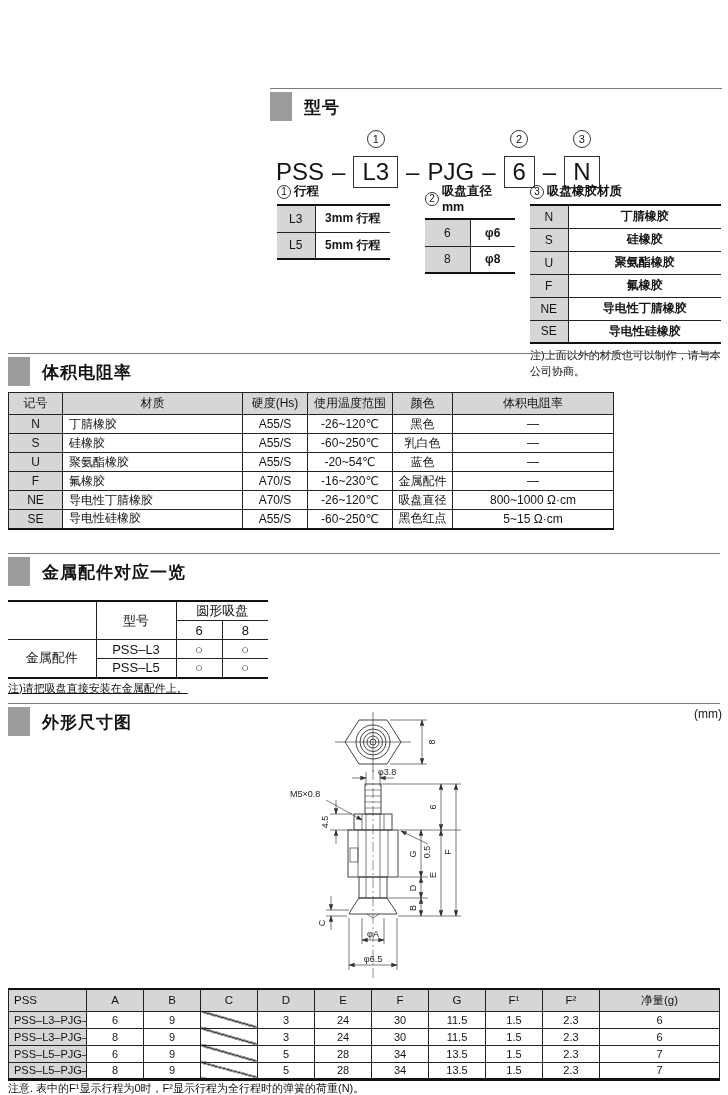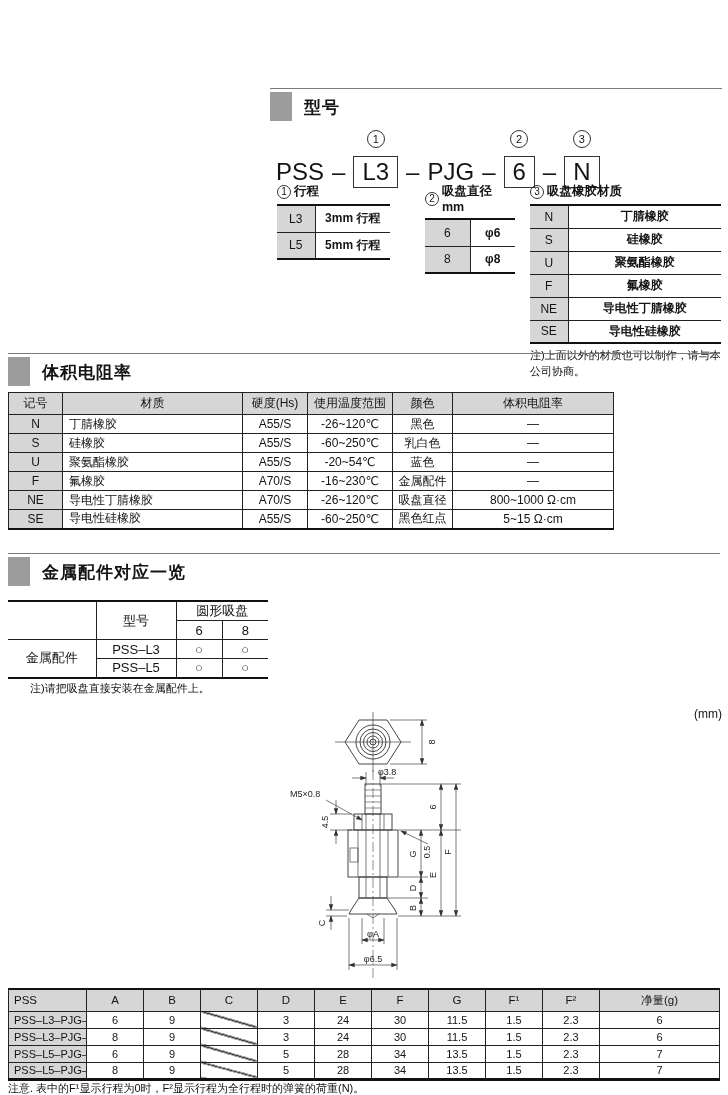--- a/index.html
+++ b/index.html
@@ -278,22 +278,26 @@
       <td>○</td>
       <td class="no-r">○</td>
     </tr>
     <tr>
       <td>PSS–L5</td>
       <td>○</td>
       <td class="no-r">○</td>
     </tr>
   </tbody>
     </table>
-  <div class="note" style="left:30px; top:681px;">注)请把吸盘直接安装在金属配件上。</div>
-
+  <div class="note" style="left:8px; top:681px;text-decoration:underline;">注)请把吸盘直接安装在金属配件上。</div>
+
+  <div class="sec-head" style="left:8px; top:703px; width:712px;">
+    <span class="sq"></span>
+    <span class="sec-title">外形尺寸图</span>
+  </div>
   <div class="unit">(mm)</div>
 
   <svg class="drawing" width="292" height="272" viewBox="0 0 292 272">
     <defs>
       <marker id="ar" viewBox="0 0 10 10" markerWidth="9" markerHeight="9" refX="9" refY="5" orient="auto-start-reverse">
         <path d="M0,1.5 L10,5 L0,8.5 Z" fill="#333"></path>
       </marker>
     </defs>
     <g stroke="#444" fill="none" stroke-width="1">
       <polygon points="67,30 81,8 109,8 123,30 109,52 81,52"></polygon>

